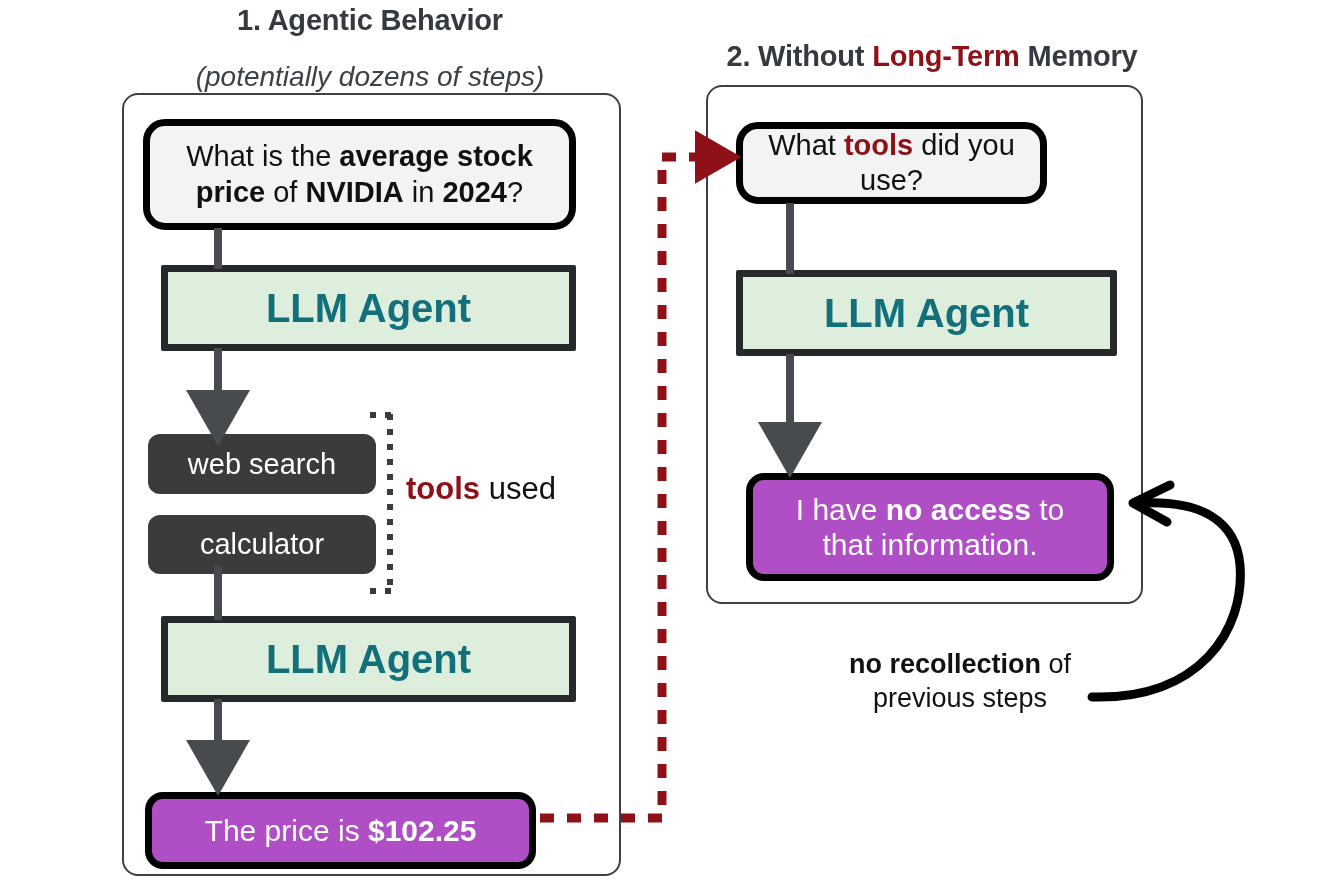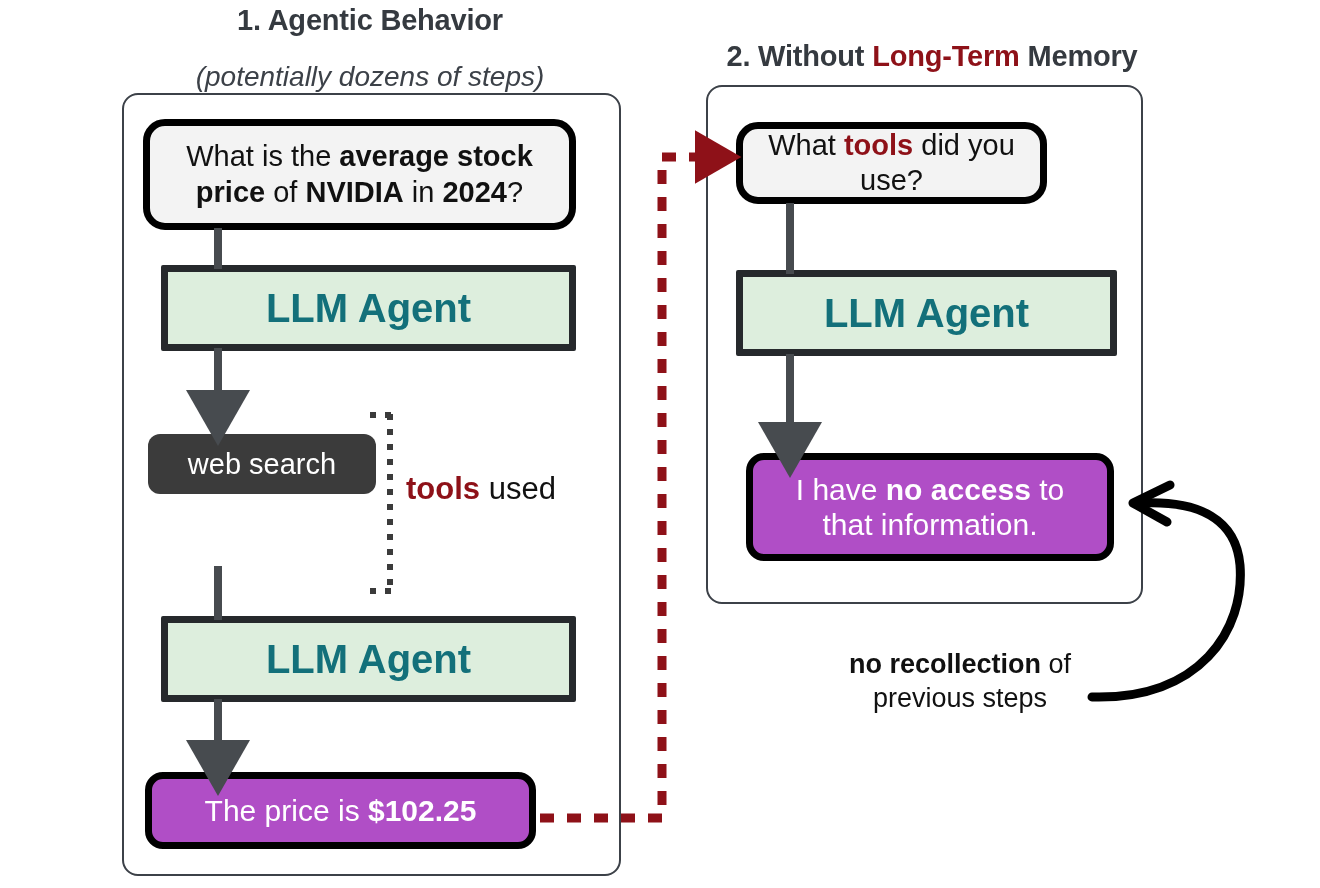--- a/index.html
+++ b/index.html
@@ -55,20 +55,21 @@
     font-weight:bold;
   }
   .answer {
     background:#b04ec6;
     border:7px solid #000000;
     border-radius:18px;
     color:#ffffff;
     font-size:30px;
     line-height:1.18;
     padding:4px 14px;
+    margin-top:20px;
   }
   .chip {
     background:#3b3b3b;
     border-radius:12px;
     color:#ffffff;
     font-size:29px;
     padding:4px 14px;
   }
   b { font-weight:bold; }
 
@@ -121,20 +122,23 @@
   <div class="node bubble" id="q-box">
     <div><span>What is the </span><b>average stock</b><br><b>price</b><span> of </span><b>NVIDIA</b><span> in </span><b>2024</b><span>?</span></div>
   </div>
 
   <div class="node agent" id="agent-1">
     <span>LLM Agent</span>
   </div>
 
   <div class="node chip" id="chip-web">
     <span>web search</span>
+  </div>
+  <div class="node chip" id="chip-calc">
+    <span>calculator</span>
   </div>
 
   <div id="tools-label"><span class="tw">tools</span><span> used</span></div>
 
   <div class="node agent" id="agent-2">
     <span>LLM Agent</span>
   </div>
 
   <div class="node answer" id="answer-left">
     <div><span>The price is </span><b>$102.25</b></div>

